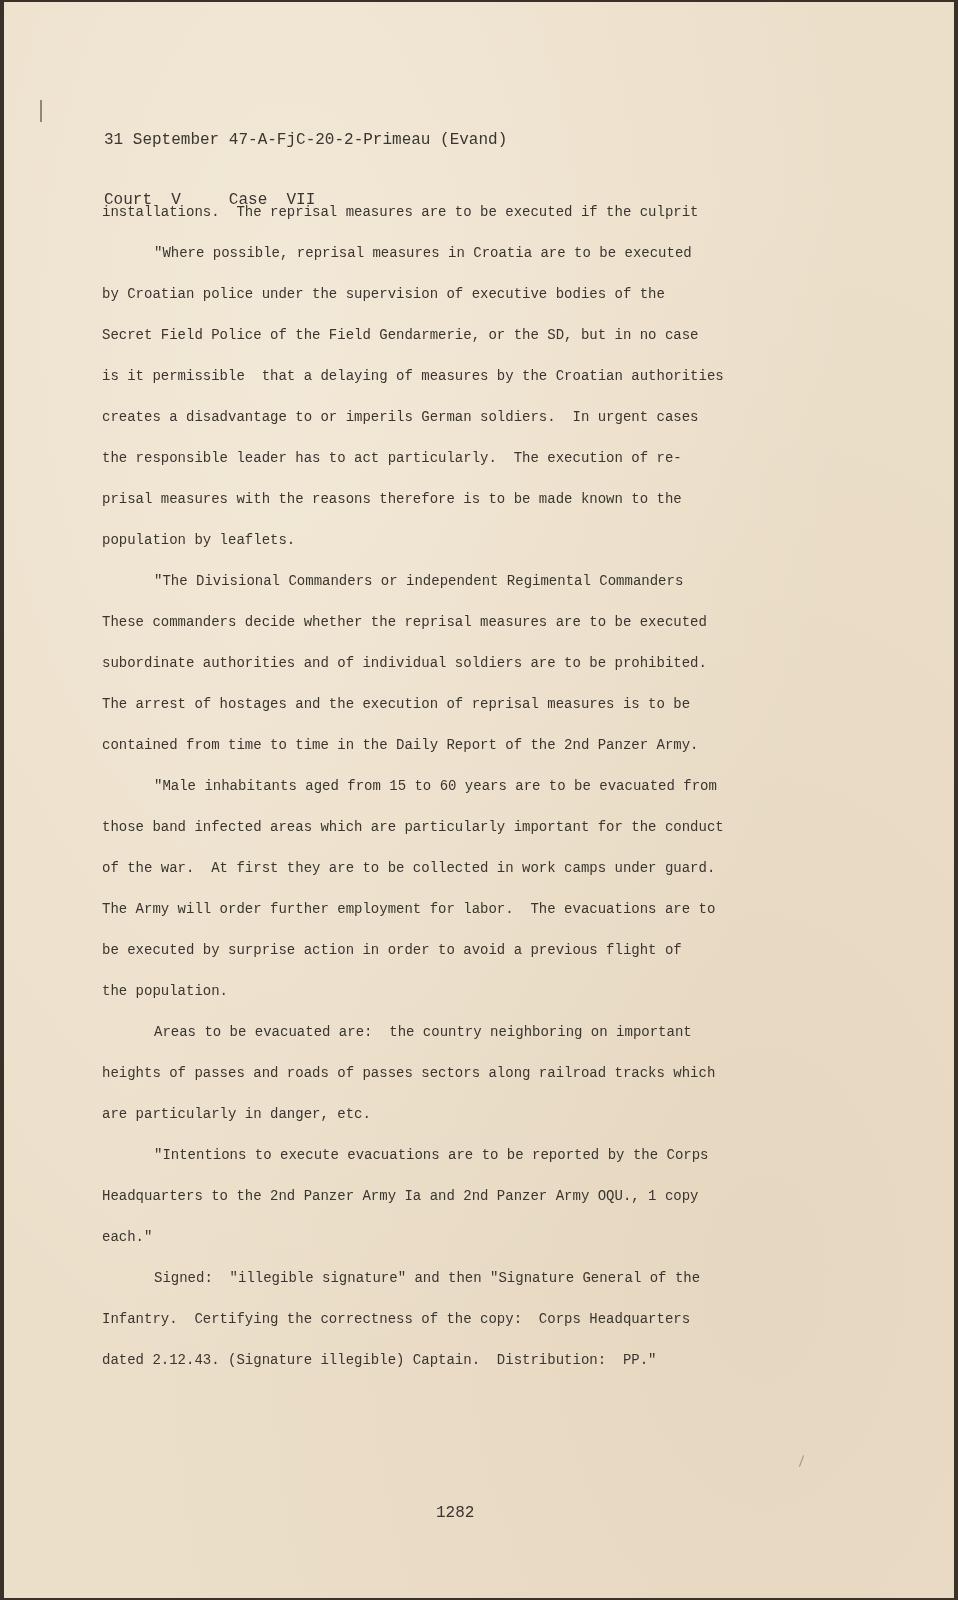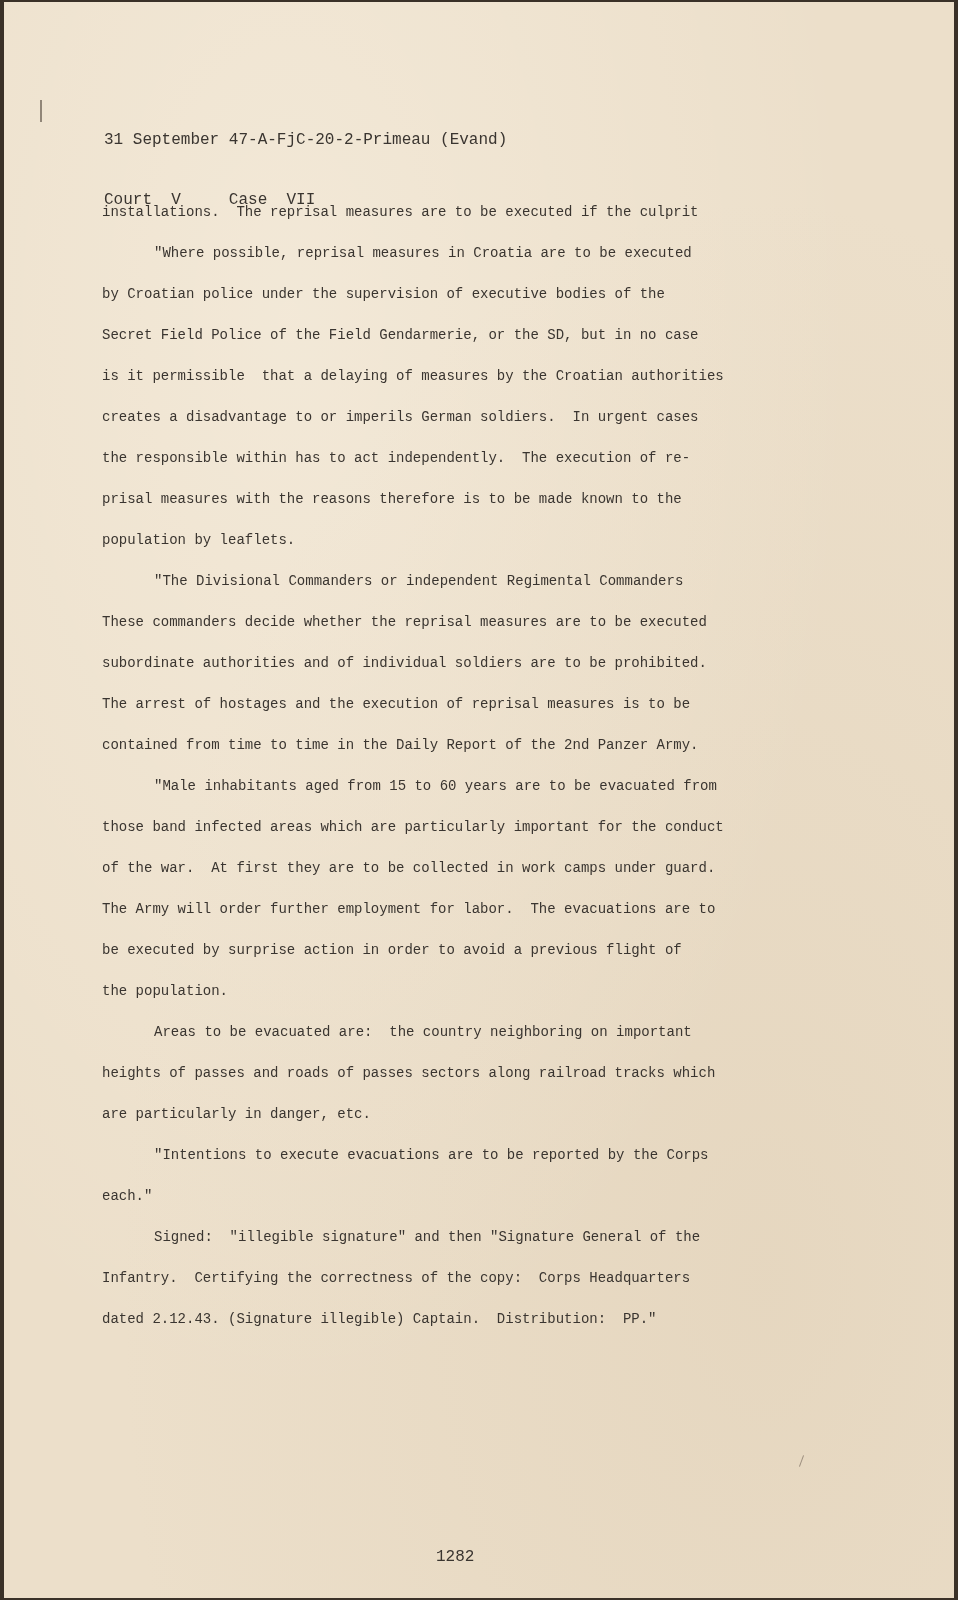--- a/index.html
+++ b/index.html
@@ -25,21 +25,21 @@
     font-size: 16px; line-height: 20px; white-space: pre; color: #3a3530;
   }
   .body-text {
     position: absolute; left: 98px; top: 190px; width: 760px;
     font-size: 14px; line-height: 41px; color: #3a3530;
   }
   .line { white-space: pre; height: 41px; }
   .indent { padding-left: 52px; }
   .page-num {
     position: absolute; left: 432px; top: 1502px;
-    font-size: 16px; color: #3a3530; margin-top: 44px;
+    font-size: 16px; color: #3a3530;
   }
   .stray-mark {
     position: absolute; left: 797px; top: 1453px; width: 1px; height: 12px;
     background: #6a5e52; transform: rotate(20deg); opacity: 0.6;
   }
 </style>
 </head>
 <body>
 
 <div class="page">
@@ -50,38 +50,39 @@
     <div>Court  V     Case  VII</div>
   </div>
 
   <div class="body-text" id="body-text">
       <div class="line">installations.  The reprisal measures are to be executed if the culprit</div>
       <div class="line indent">"Where possible, reprisal measures in Croatia are to be executed</div>
       <div class="line">by Croatian police under the supervision of executive bodies of the</div>
       <div class="line">Secret Field Police of the Field Gendarmerie, or the SD, but in no case</div>
       <div class="line">is it permissible  that a delaying of measures by the Croatian authorities</div>
       <div class="line">creates a disadvantage to or imperils German soldiers.  In urgent cases</div>
-      <div class="line">the responsible within has to act independently.  The execution of re-</div>
+      <div class="line">the responsible leader has to act particularly.  The execution of re-</div>
       <div class="line">prisal measures with the reasons therefore is to be made known to the</div>
       <div class="line">population by leaflets.</div>
       <div class="line indent">"The Divisional Commanders or independent Regimental Commanders</div>
       <div class="line">These commanders decide whether the reprisal measures are to be executed</div>
       <div class="line">subordinate authorities and of individual soldiers are to be prohibited.</div>
       <div class="line">The arrest of hostages and the execution of reprisal measures is to be</div>
       <div class="line">contained from time to time in the Daily Report of the 2nd Panzer Army.</div>
       <div class="line indent">"Male inhabitants aged from 15 to 60 years are to be evacuated from</div>
       <div class="line">those band infected areas which are particularly important for the conduct</div>
       <div class="line">of the war.  At first they are to be collected in work camps under guard.</div>
       <div class="line">The Army will order further employment for labor.  The evacuations are to</div>
       <div class="line">be executed by surprise action in order to avoid a previous flight of</div>
       <div class="line">the population.</div>
       <div class="line indent">Areas to be evacuated are:  the country neighboring on important</div>
       <div class="line">heights of passes and roads of passes sectors along railroad tracks which</div>
       <div class="line">are particularly in danger, etc.</div>
       <div class="line indent">"Intentions to execute evacuations are to be reported by the Corps</div>
+      <div class="line">Headquarters to the 2nd Panzer Army Ia and 2nd Panzer Army OQU., 1 copy</div>
       <div class="line">each."</div>
       <div class="line indent">Signed:  "illegible signature" and then "Signature General of the</div>
       <div class="line">Infantry.  Certifying the correctness of the copy:  Corps Headquarters</div>
       <div class="line">dated 2.12.43. (Signature illegible) Captain.  Distribution:  PP."</div>
     </div>
 
   <div class="stray-mark"></div>
 
   <div class="page-num">1282</div>
 </div>

